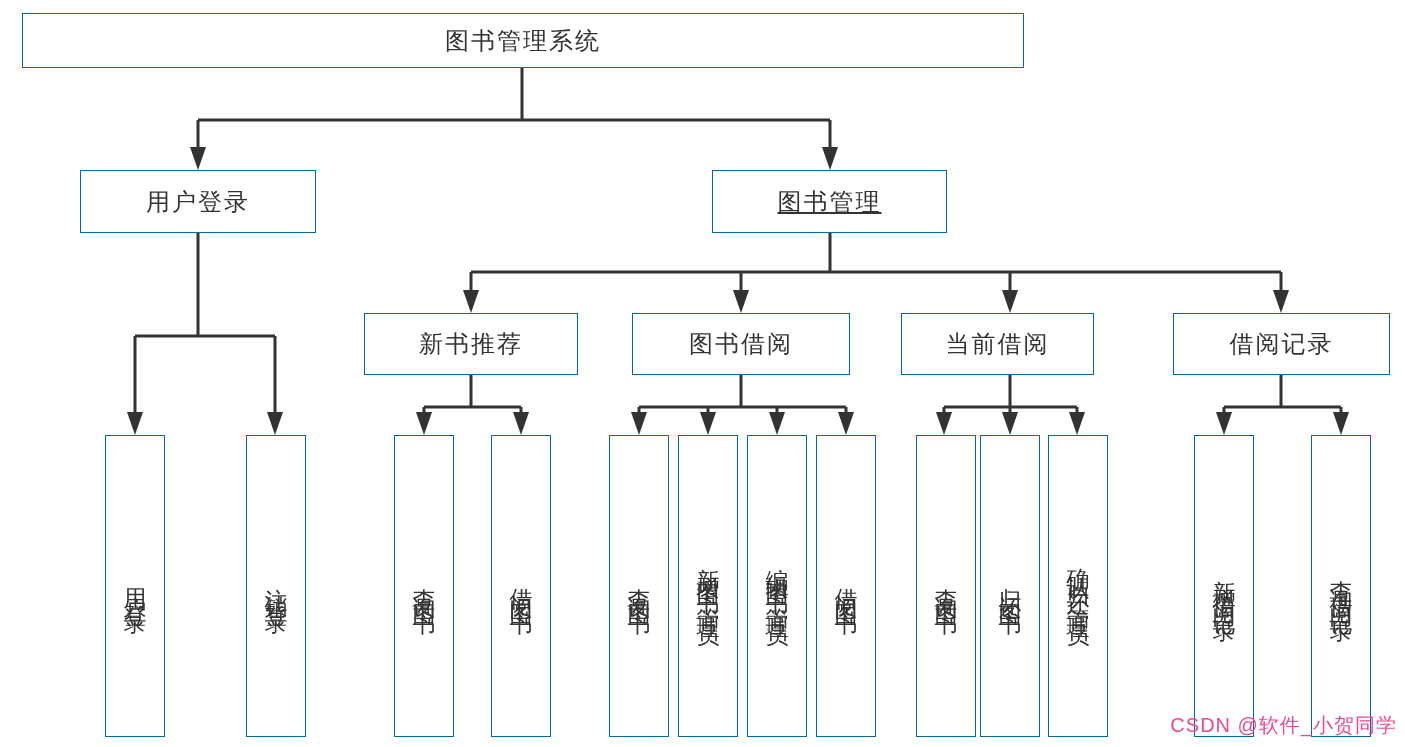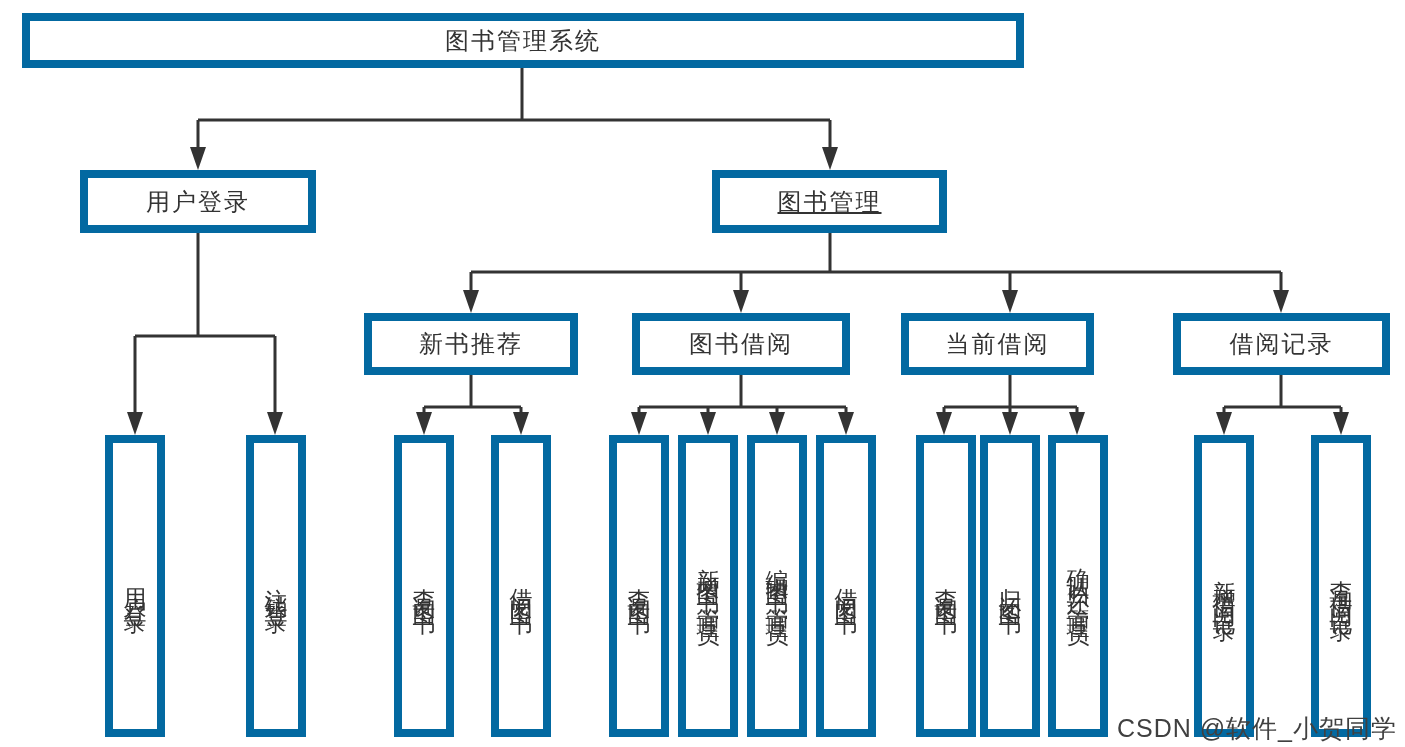--- a/index.html
+++ b/index.html
@@ -17,21 +17,21 @@
   }
   .connectors {
     position: absolute;
     left: 0;
     top: 0;
   }
   .box {
     position: absolute;
     box-sizing: border-box;
     background: #ffffff;
-    border: 8px solid #0369a1;
+    border: 1px solid #0369a1;
     color: #333333;
     display: flex;
     align-items: center;
     justify-content: center;
     text-align: center;
   }
   .box.h {
     font-size: 24px;
     letter-spacing: 2px;
     line-height: 1;
@@ -40,23 +40,23 @@
     writing-mode: vertical-rl;
     font-size: 23px;
     letter-spacing: 8px;
     line-height: 1;
     padding: 4px 0;
   }
   .watermark {
     position: absolute;
     right: 8px;
     top: 712px;
-    font-size: 25px;
+    font-size: 20px;
     letter-spacing: 1px;
-    color: #404040;
+    color: #ec4899;
     white-space: nowrap;
   }
 </style>
 </head>
 <body>
 
 <div class="stage">
 
   <svg class="connectors" width="1405" height="747" viewBox="0 0 1405 747" aria-hidden="true">
     <defs>

